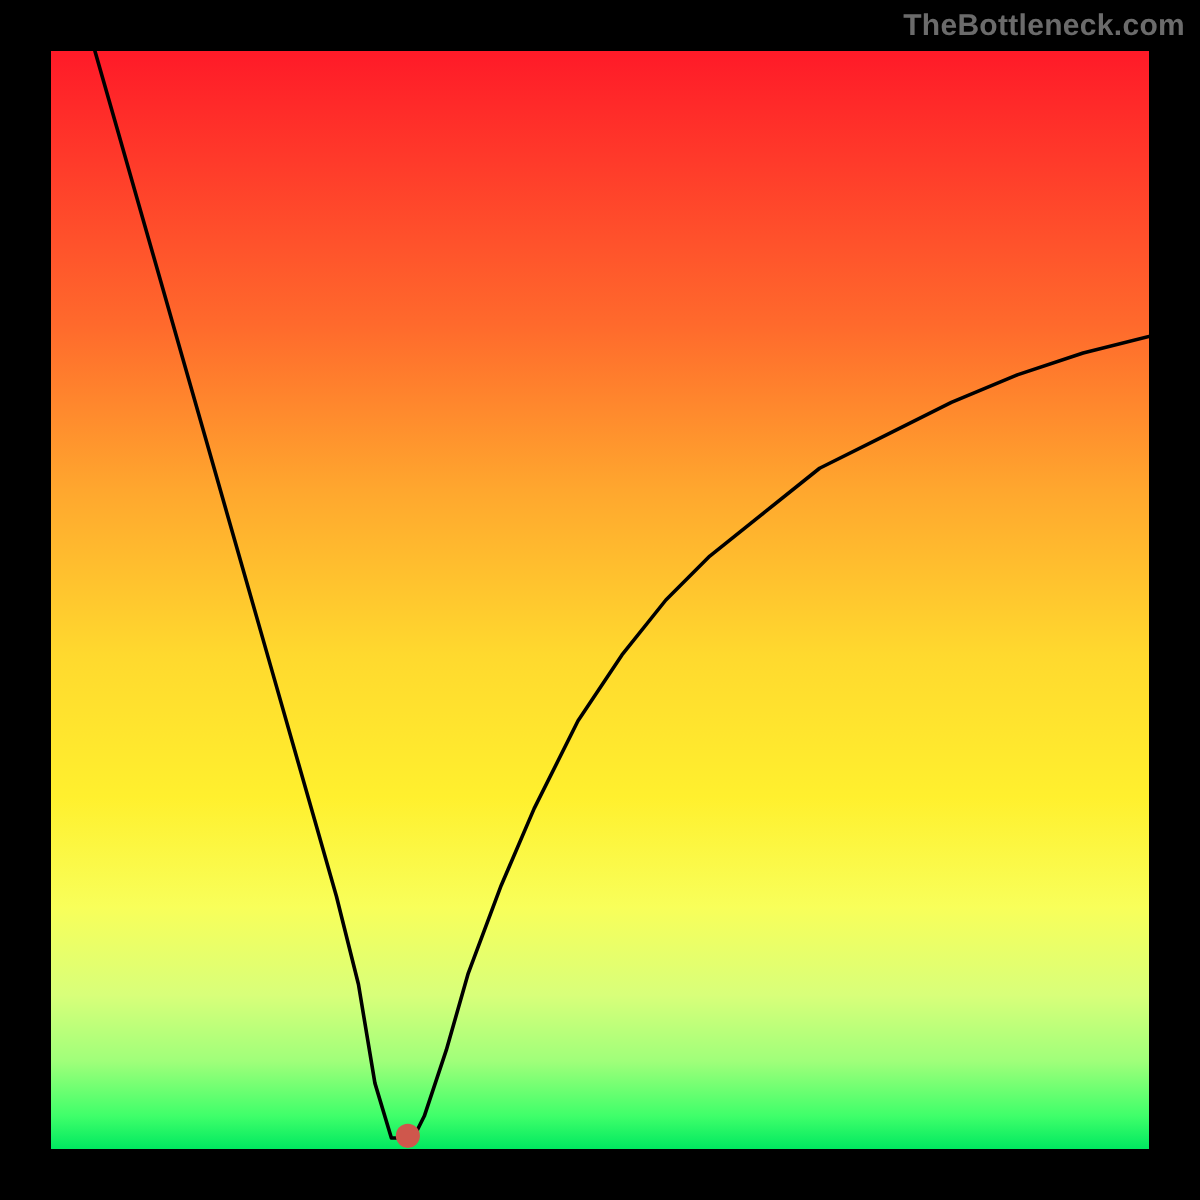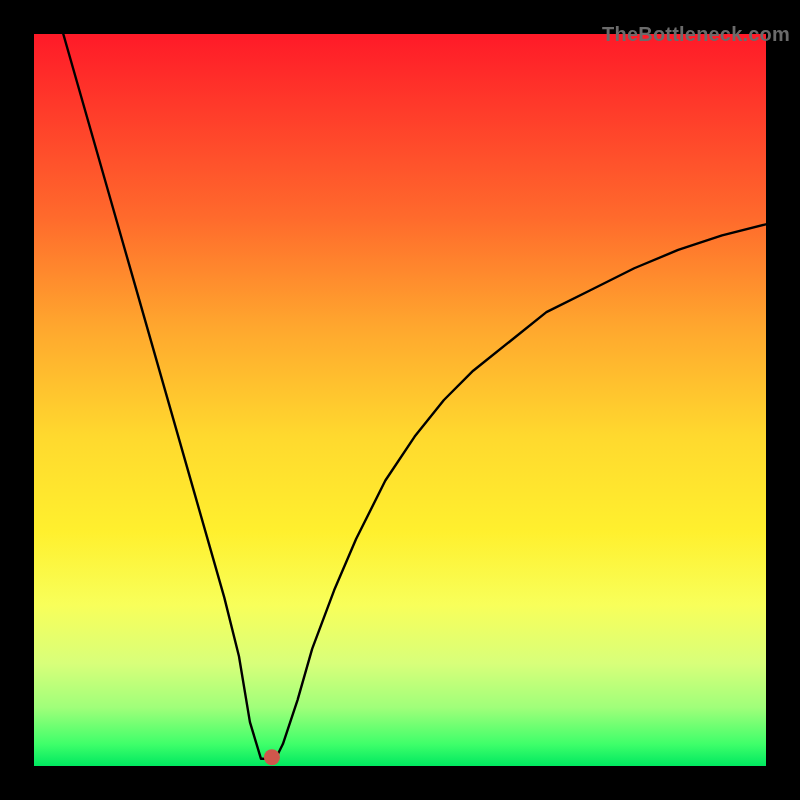--- a/index.html
+++ b/index.html
@@ -42,21 +42,20 @@
   }
   .watermark {
     position: absolute;
     top: 6px;
     right: 10px;
     color: #6b6b6b;
     font-size: 20px;
     font-weight: 600;
     letter-spacing: 0.2px;
     user-select: none;
-    margin-top: 17px;
   }
   svg.curve {
     position: absolute;
     left: 0; top: 0;
   }
 </style>
 </head>
 <body>
 
 <div class="frame">

